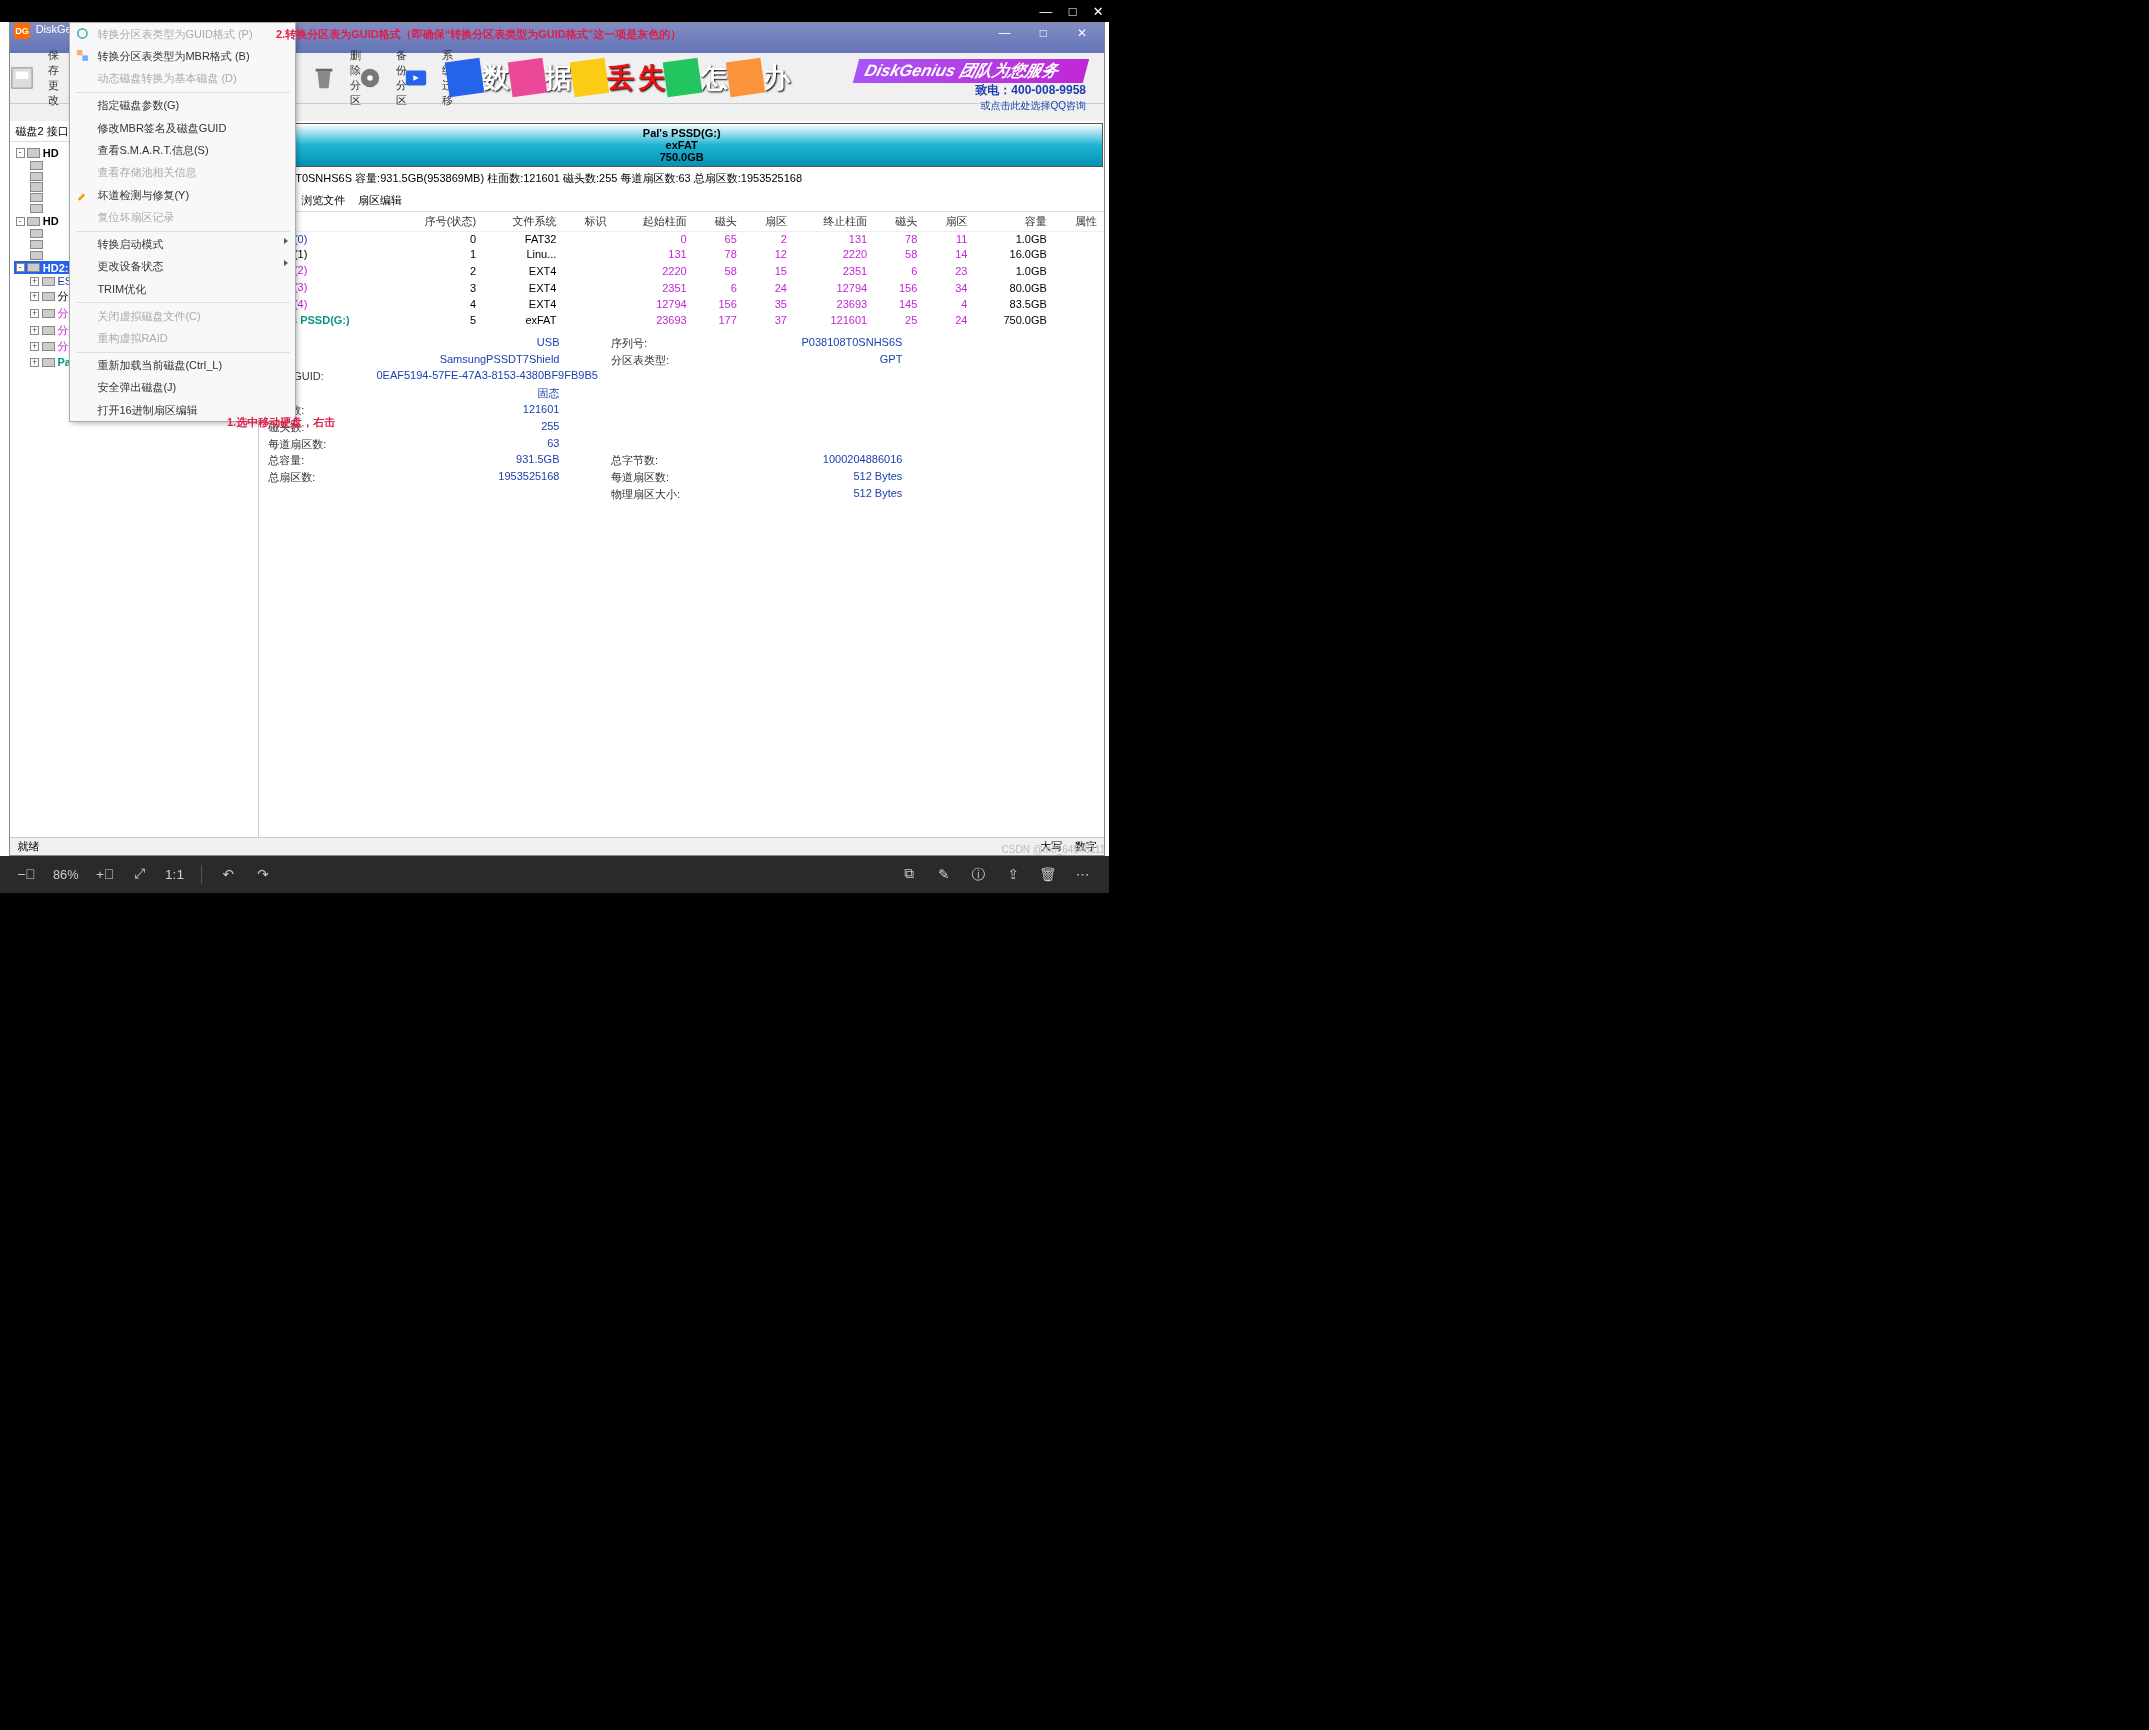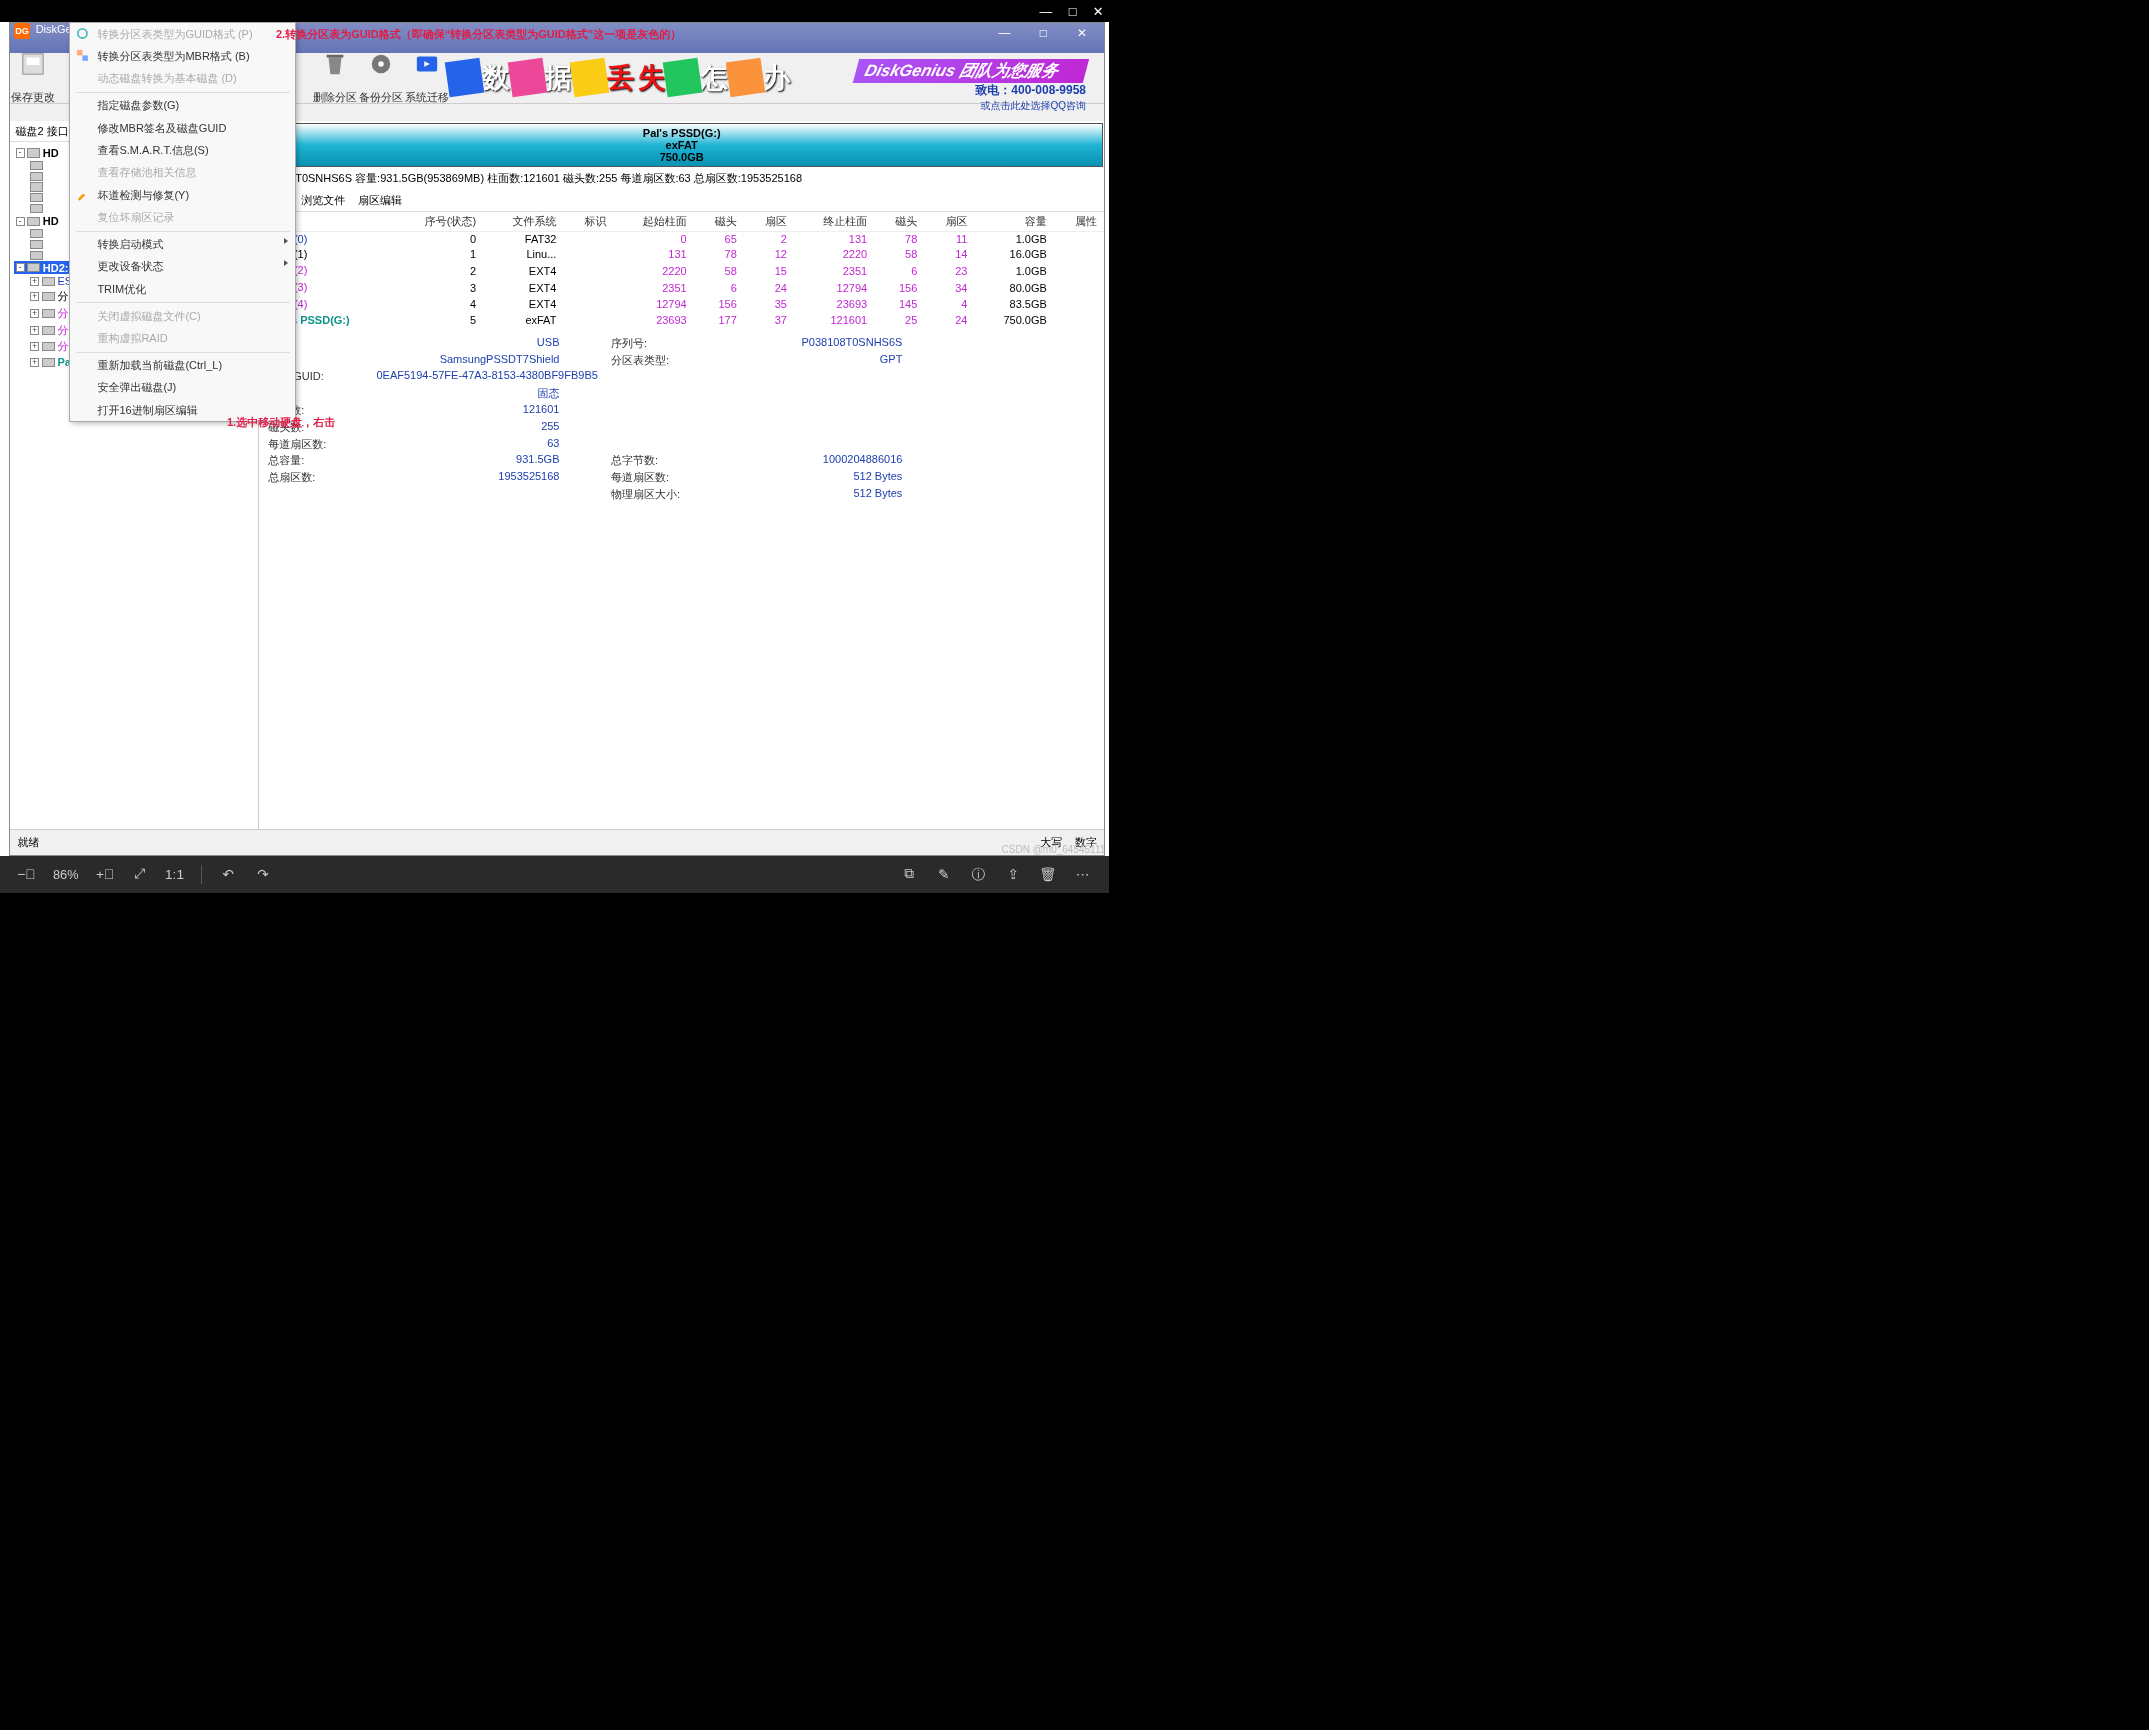--- a/index.html
+++ b/index.html
@@ -7,21 +7,21 @@
 .outer-win{position:absolute;top:0;left:0;right:0;bottom:37px;background:#fff}
 .outer-title{height:22px;background:#000;display:flex;justify-content:flex-end;align-items:center;padding-right:5.5px;gap:16.4px}
 .outer-title span{color:#fff;font-size:12.8px}
 .app{position:absolute;top:22px;left:9.1px;right:3.7px;bottom:0;background:#f0f0f0;border:0.9px solid #888}
 .app-title{height:30px;background:linear-gradient(#818dc4,#6474b8);display:flex;align-items:flex-start;color:#fff;padding:0 3.7px}
 .app-title .appicon{width:16.4px;height:16.4px;background:#ff6a00;border-radius:2.7px;margin-right:5.5px;display:flex;align-items:center;justify-content:center;color:#fff;font-weight:bold;font-size:9.1px}
 .app-title .tbtns{margin-left:auto;display:flex;gap:1.8px}
 .app-title .tbtns div{width:37px;height:20px;display:flex;align-items:center;justify-content:center;color:#fff;font-size:12px}
 .menubar{height:20px;background:#f0f0f0;display:flex;align-items:center;padding:0 5.5px;gap:12.8px;border-bottom:0.9px solid #ddd}
 .toolbar{height:51px;background:#f0f0f0;display:flex;align-items:center;border-bottom:0.9px solid #ccc;position:relative}
-.tbtn{width:46px;display:flex;flex-direction:column;align-items:center;gap:14px;font-size:10px;color:#333}
+.tbtn{width:46px;display:flex;align-items:center;gap:14px;font-size:10px;color:#333}
 .tbtn .ico{width:25.6px;height:25.6px;display:flex;align-items:center;justify-content:center}
 .banner{position:absolute;left:439px;top:1.8px;height:46px;display:flex;align-items:center}
 .banner span.ch{font-size:27.4px;font-weight:bold;color:#fff;text-shadow:0.9px 0.9px 1.8px #000;margin:0 1.8px}
 .diagbox{display:inline-block;width:35px;height:35px;transform:rotate(-8deg);margin:0 -1.8px}
 .dg-promo{position:absolute;right:18.3px;top:5.5px;text-align:right}
 .dg-word{font-style:italic;font-weight:bold;color:#c026d3;font-size:16.4px}
 .dg-tel{color:#1e40af;font-size:12px;font-weight:bold}
 .tree-panel{position:absolute;left:0;top:98px;bottom:16.4px;width:249px;background:#fff;border-right:0.9px solid #ccc;overflow:hidden}
 .tree-row{padding:0.9px 1.8px;display:flex;align-items:center;gap:2.7px;white-space:nowrap}
 .tree-row.sel{background:#2563eb;color:#fff}
@@ -42,21 +42,21 @@
 .props{padding:9.1px;display:grid;grid-template-columns:101px 183px 37px 101px 183px;column-gap:7.3px;row-gap:1.8px}
 .props .lbl{color:#333}
 .props .val{color:#1e40af;text-align:right}
 .ctx-menu{position:absolute;top:22px;left:69px;width:227px;background:#f8f8f8;border:0.9px solid #aaa;box-shadow:1.8px 1.8px 5.5px rgba(0,0,0,.3);z-index:100}
 .ctx-item{padding:3.7px 9.1px 3.7px 27.4px;color:#333;position:relative}
 .ctx-item.dis{color:#aaa}
 .ctx-sep{height:0.9px;background:#ddd;margin:1.8px 5.5px}
 .ctx-item .arw{position:absolute;right:7.3px;top:4.6px;border-left:4.6px solid #555;border-top:3.7px solid transparent;border-bottom:3.7px solid transparent}
 .ctx-ico{position:absolute;left:5.5px;top:3.7px;width:12.8px;height:12.8px}
 .anno{position:absolute;color:#e11d48;font-weight:bold;z-index:200}
-.status{position:absolute;left:0;right:0;bottom:0;height:26px;background:#f0f0f0;border-top:0.9px solid #ccc;display:flex;align-items:center;padding:0 7.3px}
+.status{position:absolute;left:0;right:0;bottom:0;height:18px;background:#f0f0f0;border-top:0.9px solid #ccc;display:flex;align-items:center;padding:0 7.3px}
 .status .r{margin-left:auto;display:flex;gap:12.8px}
 .bottom-bar{position:absolute;left:0;right:0;bottom:0;height:37px;background:#2a2a2a;display:flex;align-items:center;color:#ccc;padding:0 18.3px;gap:18.3px}
 .bb-ico{width:16.4px;height:16.4px;display:flex;align-items:center;justify-content:center;font-size:13.7px;color:#ccc}
 .watermark{position:absolute;right:3.7px;bottom:38px;color:#bbb;font-size:10px;z-index:60}
 .nav-panel{width:55px;display:flex;flex-direction:column;align-items:center;border-right:0.9px solid #ccc;padding-top:3.7px}
 .nav-arrows{font-size:12.8px;color:#1e40af;letter-spacing:-2.7px}
 </style>
 </head>
 <body>
 

